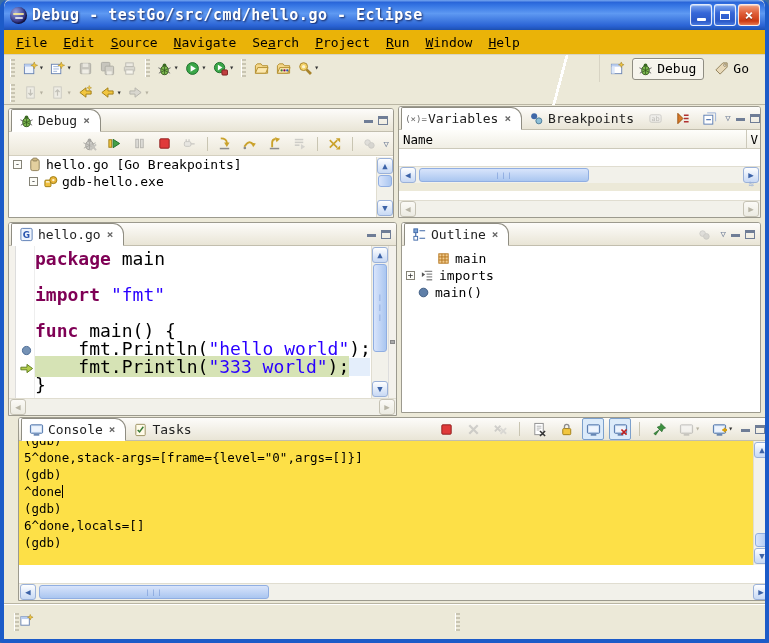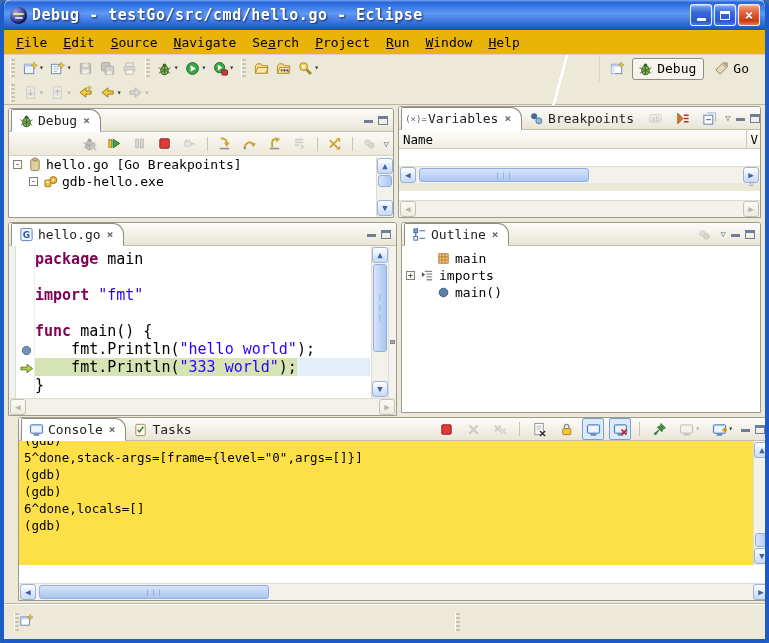--- a/index.html
+++ b/index.html
@@ -95,21 +95,21 @@
     background:linear-gradient(90deg,#d8e4fb,#aac6f0);}
   .sb-thumb-h{ position:absolute; top:1px; height:14px; border:1px solid #90aee2; border-radius:3px;
     background:linear-gradient(180deg,#d8e4fb,#aac6f0);}
   .sb-grip{ position:absolute; left:50%; top:50%; transform:translate(-50%,-50%); color:#7b9cd8; font-size:8px; letter-spacing:1px;}
 
   
   .ed-body{ position:relative; background:#fff; }
   .ed-rangebar{ position:absolute; left:0; top:0; bottom:0; width:7px; background:#f4f2ec; border-right:1px solid #ddd;}
   .ed-gutter{ position:absolute; left:7px; top:0; bottom:0; width:19px; background:#fff; border-right:1px solid #eee;}
   .ed-lines{ position:absolute; left:26px; right:26px; top:4px; }
-  .ed-line{ height:18px; white-space:pre; font-size:15px; line-height:18px; }
+  .ed-line{ height:18px; white-space:pre; font-size:18px; line-height:18px; }
   .ed-line.hl{ background:#e4eefb; }
   .ed-line.hl .codetext{ background:#d6e3b5; }
   .kw{ color:#7f0055; font-weight:bold; }
   .str{ color:#2a00ff; }
   .pl{ color:#000; }
   .gut-ic{ position:absolute; left:9px; width:14px; height:14px; }
   .ov-ruler{ position:absolute; right:0; top:0; bottom:0; width:8px; background:#f4f2ec; border-left:1px solid #ddd;}
   .ov-mark{ position:absolute; left:1px; width:5px; height:4px; background:#a9a9a9; border:1px solid #888;}
 
   
@@ -699,21 +699,21 @@
           <div class="trow-item" style="padding-left: 4px;">
             <span class="exp">+</span>
             <span class="ic">
               <svg width="15" height="15" viewBox="0 0 16 16" xmlns="http://www.w3.org/2000/svg">
                 <path d="M5 3.5h8M7 6.5h6M7 9.5h6M7 12.5h6" stroke="#8c8c8c" stroke-width="1.4"></path>
                 <path d="M2 4.5l3.5 2.5L2 9.5z" fill="#555"></path>
               </svg>
             </span>
             <span>imports</span>
           </div>
-          <div class="trow-item" style="padding-left: 20px;">
+          <div class="trow-item" style="">
             <span style="width: 9px;"></span>
             <span class="ic">
               <svg width="15" height="15" viewBox="0 0 16 16" xmlns="http://www.w3.org/2000/svg">
                 <circle cx="8" cy="8" r="4.6" fill="#5f7fa8" stroke="#3c5a80"></circle>
               </svg>
             </span>
             <span>main()</span>
           </div>
         </div>
     </div>
@@ -827,21 +827,21 @@
                   <path d="M11 8.5h5M13.5 6v5" stroke="#d8a010" stroke-width="2"></path>
                 </svg>
               </span>
               <span class="dd">▾</span>
             </span>
             <span class="btn-min"></span>
             <span class="btn-max"></span>
           </span>
         </div>
       <div class="con-body" style="height:124px;">
-        <div class="con-lines" id="conLines"><div>(gdb)</div><div>5^done,stack-args=[frame={level="0",args=[]}]</div><div>(gdb)</div><div>(gdb)</div><div>6^done,locals=[]</div><div>(gdb)</div></div>
+        <div class="con-lines" id="conLines"><div>(gdb)</div><div>5^done,stack-args=[frame={level="0",args=[]}]</div><div>(gdb)</div><div>^done<span class="caret"></span></div><div>(gdb)</div><div>6^done,locals=[]</div><div>(gdb)</div></div>
         <div class="sb-v" style="right:0;top:0;bottom:0;">
           <div class="sb-btn" style="top:1px;left:0;">▲</div>
           <div class="sb-thumb-v" style="bottom:18px;height:14px;"></div>
           <div class="sb-btn" style="bottom:1px;left:0;">▼</div>
         </div>
       </div>
       <div class="sb-h" style="left:0;right:0;bottom:0;">
         <div class="sb-btn" style="left:1px;top:0;">◀</div>
         <div class="sb-thumb-h" style="left:20px;width:230px;">
             <span class="sb-grip">❘❘❘</span>

